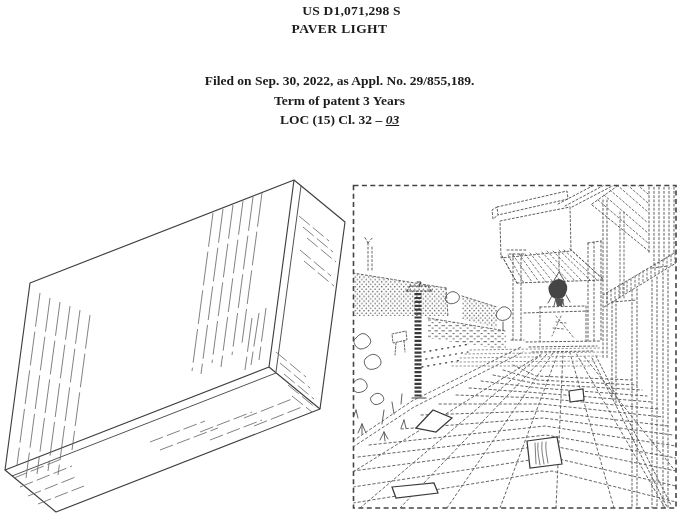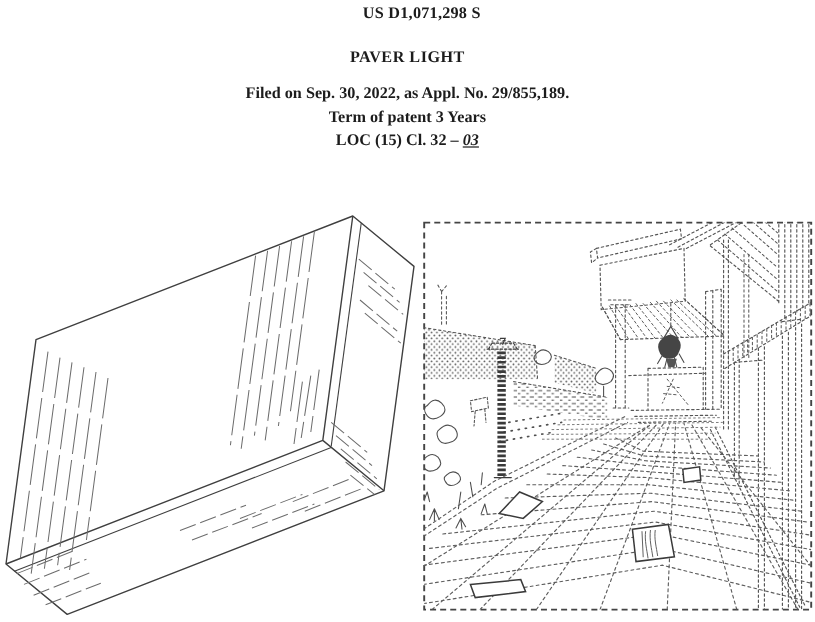--- a/index.html
+++ b/index.html
@@ -2,22 +2,22 @@
 <html><head>
 <meta charset="utf-8">
 <style>
   html,body{margin:0;padding:0;background:#ffffff;}
   .page{
     position:relative;width:679px;height:518px;background:#ffffff;overflow:hidden;
     font-family:"Liberation Serif","DejaVu Serif",serif;color:#1c1c1c;
   }
   .header{position:absolute;top:2px;left:0;width:679px;text-align:center;font-weight:bold;}
   .pn{font-size:13.5px;line-height:17px;letter-spacing:.2px;margin-left:24px;}
-  .pt{font-size:13.5px;line-height:17px;margin-top:20px;letter-spacing:.4px;}
-  .meta{margin-top:12px;font-size:13.5px;line-height:19.5px;}
+  .pt{font-size:13.5px;line-height:17px;margin-top:1px;letter-spacing:.4px;}
+  .meta{margin-top:34px;font-size:13.5px;line-height:19.5px;}
   .ital{font-style:italic;text-decoration:underline;}
   svg{position:absolute;}
   .fig1{left:0;top:160px;}
   .fig2{left:346px;top:178px;}
 </style>
 </head>
 <body>
 
 <div class="page">
 

